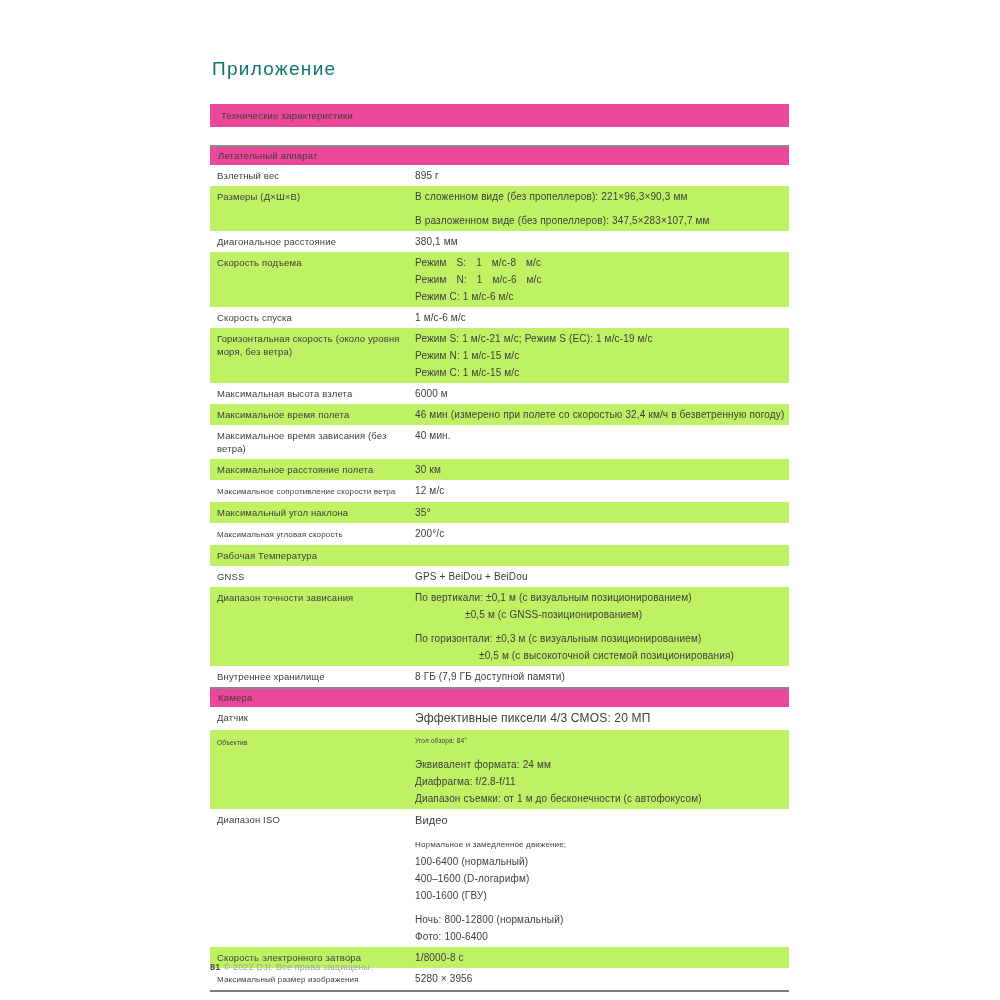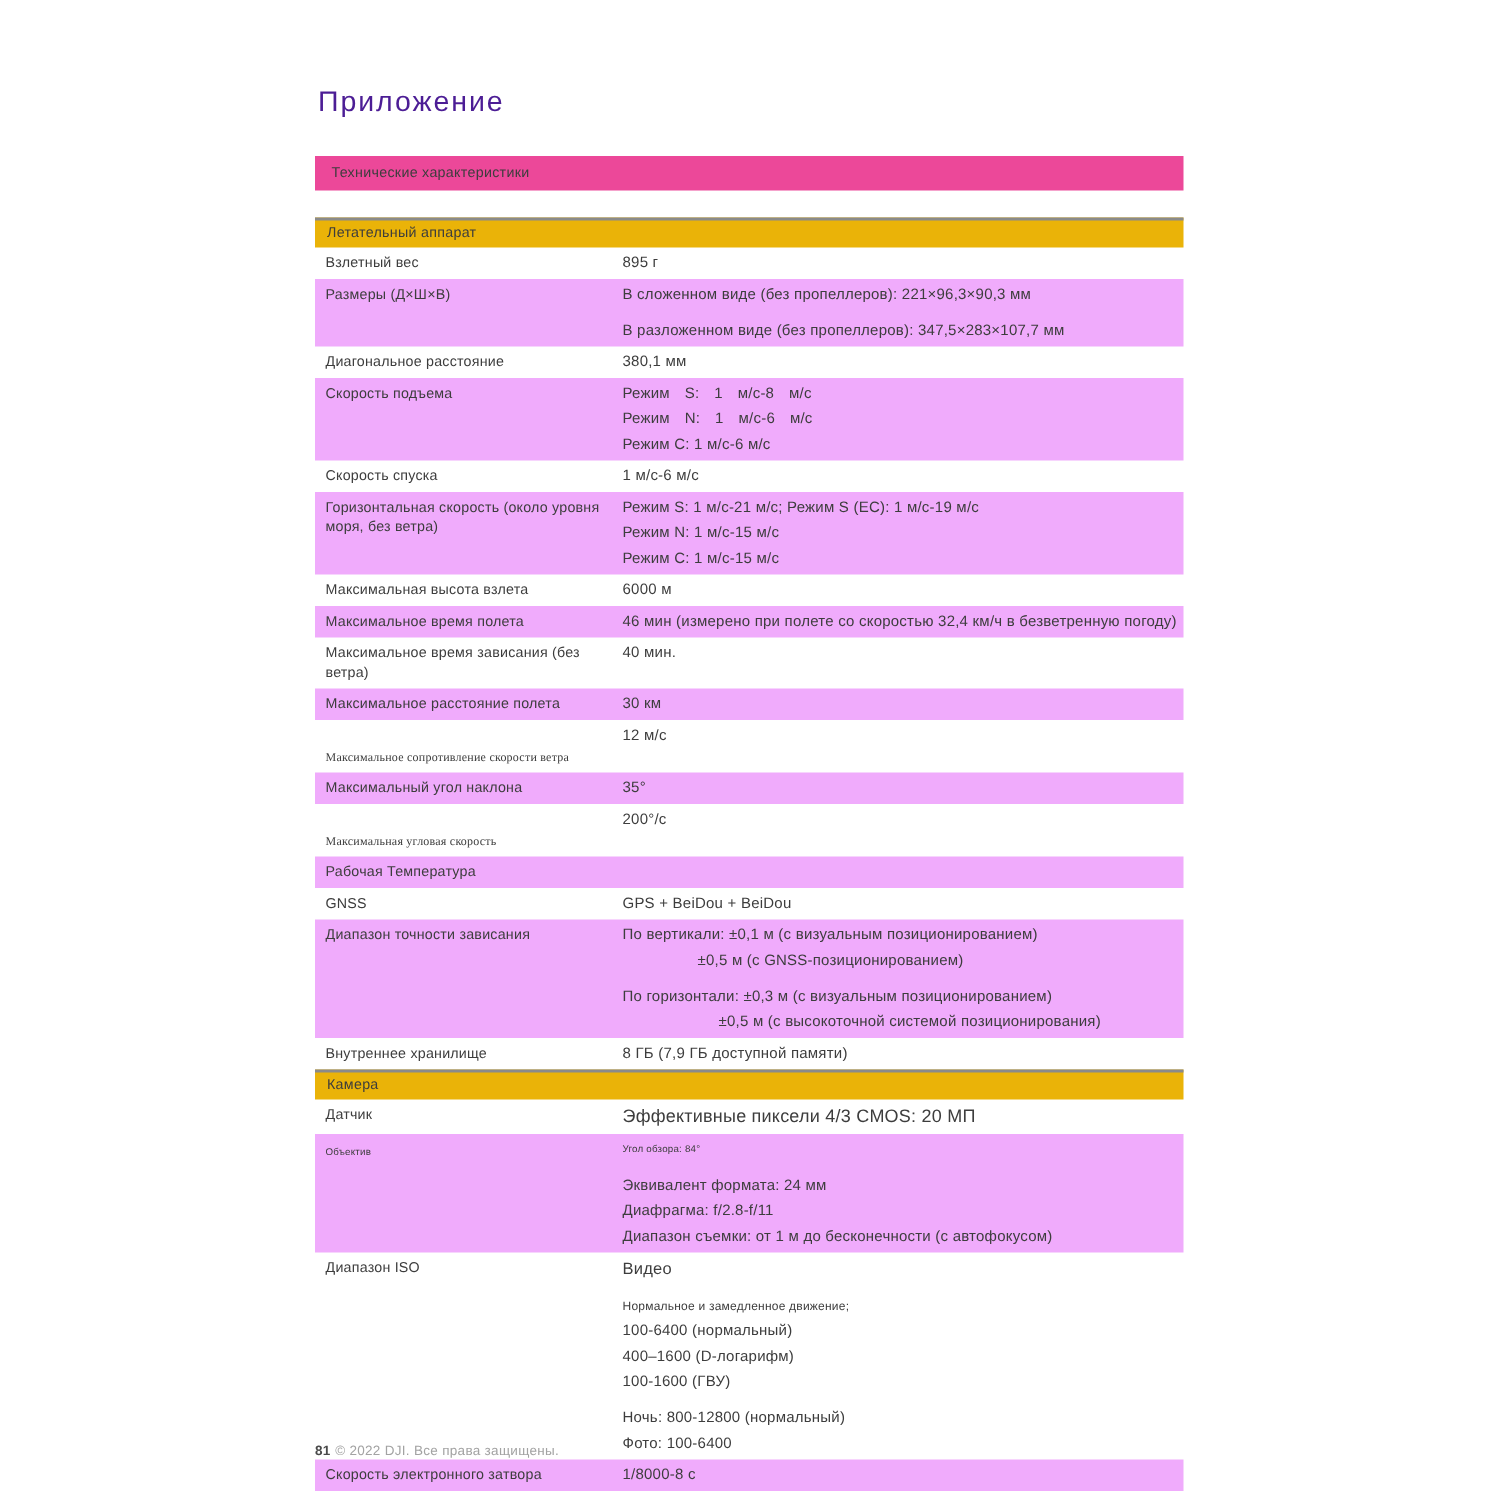--- a/index.html
+++ b/index.html
@@ -15,51 +15,51 @@
     position: absolute;
     left: 210px; top: 57px;
     width: 579px; height: 920px;
   }
   .doc-title {
     margin: 0 0 24px 2px;
     font-size: 19px;
     line-height: 23px;
     font-weight: 400;
     letter-spacing: 1.3px;
-    color: #4c1d95;
+    color: #0f766e;
   }
   .topbar {
     background: #ec4899;
     padding: 6px 6px 6px 11px;
     font-size: 9.5px;
     letter-spacing: 0.2px;
     margin-bottom: 18px;
     color: #3d3d3d;
   }
   .spec-table {
     border-bottom: 2px solid #7d7d7d;
     width: 100%;
   }
   .section-bar {
     border-top: 2px solid #8a8a8a;
-    background: #eab308;
+    background: #ec4899;
     padding: 3px 6px 4px 8px;
     font-size: 9.5px;
     letter-spacing: 0.2px;
   }
   .row { display: flex; width: 100%; }
-  .row.shaded { background: #f0abfc; }
+  .row.shaded { background: #bef264; }
   .label {
     width: 205px; min-width: 205px;
     padding: 4px 14px 4px 7px;
     font-size: 9.5px;
     line-height: 13px;
     letter-spacing: 0.15px;
   }
-  .label.sm { font-size: 8px; padding-top: 18px; font-family: Liberation Serif, serif; }
+  .label.sm { font-size: 8px; padding-top: 5px; }
   .label.xs { font-size: 6.5px; padding-top: 6px; }
   .value {
     flex: 1;
     padding: 2px 4px 2px 0;
     font-size: 10px;
   }
   .vline {
     padding: 2px 0;
     line-height: 13px;
     letter-spacing: 0.15px;

